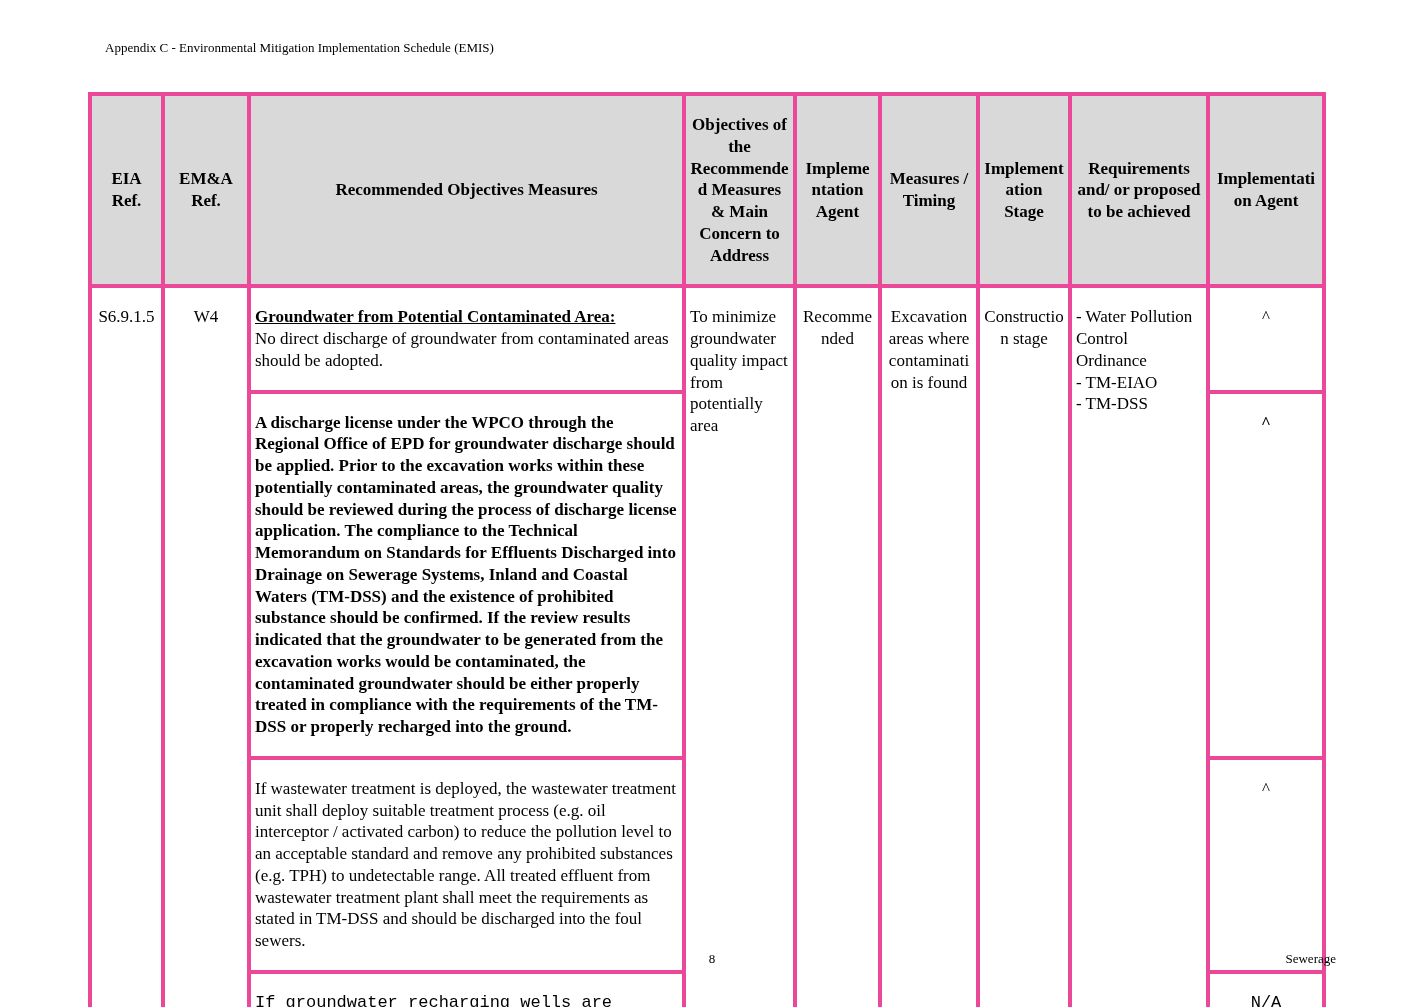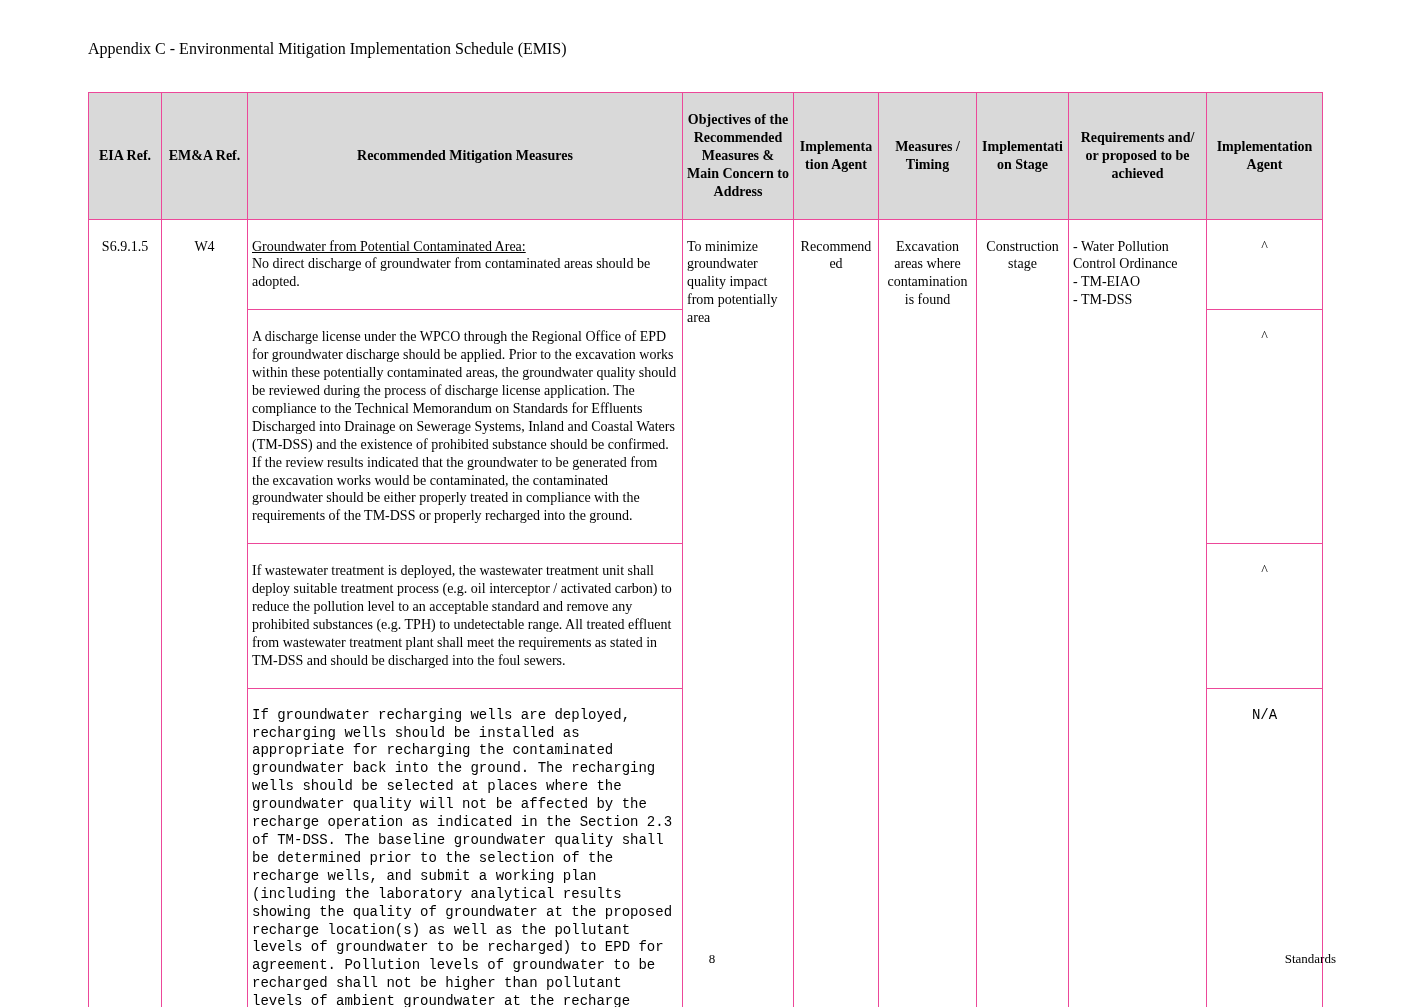--- a/index.html
+++ b/index.html
@@ -7,57 +7,58 @@
   body {
     width: 1424px;
     height: 1007px;
     position: relative;
     font-family: "Liberation Serif", serif;
     color: #000;
   }
   .page-header {
     position: absolute;
     top: 40px;
-    left: 88px;
-    font-size: 16px;
+    left: 105px;
+    font-size: 13px;
   }
   table.emis-table {
     position: absolute;
     top: 92px;
     left: 88px;
     width: 1234px;
     border-collapse: collapse;
     table-layout: fixed;
     border: 1.5px solid #000;
   }
   .emis-table th, .emis-table td {
-    border: 1px solid #ec4899;
-    font-size: 14px;
+    border: 4px solid #ec4899;
+    font-size: 17px;
     line-height: 1.28;
     padding: 18px 4px;
     overflow-wrap: break-word;
     word-wrap: break-word;
   }
   .emis-table th {
     background: #d9d9d9;
     font-weight: bold;
     text-align: center;
     vertical-align: middle;
     height: 84px;
   }
   .emis-table td { vertical-align: top; background: #ffffff; }
   td.c { text-align: center; }
   td.l { text-align: left; }
   td.pre { white-space: pre-line; }
   .measure-heading {
     display: block;
     text-decoration: underline;
+    font-weight: bold;
   }
   .r1 { height: 64px; }
-  .r2 { height: 208px; }
+  .r2 { height: 208px; font-weight: bold; }
   .r3 { height: 122px; }
   .r4 { height: 238px; font-family: Liberation Mono, monospace; }
   .page-footer-number {
     position: absolute;
     top: 951px;
     left: 0;
     width: 100%;
     text-align: center;
     font-size: 13px;
   }
@@ -82,21 +83,21 @@
     <col style="width:85px">
     <col style="width:98px">
     <col style="width:92px">
     <col style="width:138px">
     <col style="width:116px">
   </colgroup>
   <thead>
     <tr>
       <th>EIA Ref.</th>
       <th>EM&amp;A Ref.</th>
-      <th>Recommended Mitigation Measures</th>
+      <th>Recommended Objectives Measures</th>
       <th>Objectives of the Recommended Measures &amp; Main Concern to Address</th>
       <th>Implementation Agent</th>
       <th>Measures / Timing</th>
       <th>Implementation Stage</th>
       <th>Requirements and/ or proposed to be achieved</th>
       <th>Implementation Agent</th>
     </tr>
   </thead>
   <tbody>
     <tr>
@@ -124,13 +125,13 @@
       <td class="c r3">^</td>
     </tr>
     <tr>
       <td class="l r4">If groundwater recharging wells are deployed, recharging wells should be installed as appropriate for recharging the contaminated groundwater back into the ground. The recharging wells should be selected at places where the groundwater quality will not be affected by the recharge operation as indicated in the Section 2.3 of TM-DSS. The baseline groundwater quality shall be determined prior to the selection of the recharge wells, and submit a working plan (including the laboratory analytical results showing the quality of groundwater at the proposed recharge location(s) as well as the pollutant levels of groundwater to be recharged) to EPD for agreement. Pollution levels of groundwater to be recharged shall not be higher than pollutant levels of ambient groundwater at the recharge well. Prior to recharge, any prohibited substances such as TPH products should be removed as necessary by installing the petrol interceptor.</td>
       <td class="c r4">N/A</td>
     </tr>
   </tbody>
 </table>
 
 <div class="page-footer-number">8</div>
-<div class="page-footer-company">Standards</div>
+<div class="page-footer-company">Sewerage</div>
 
 </body></html>

